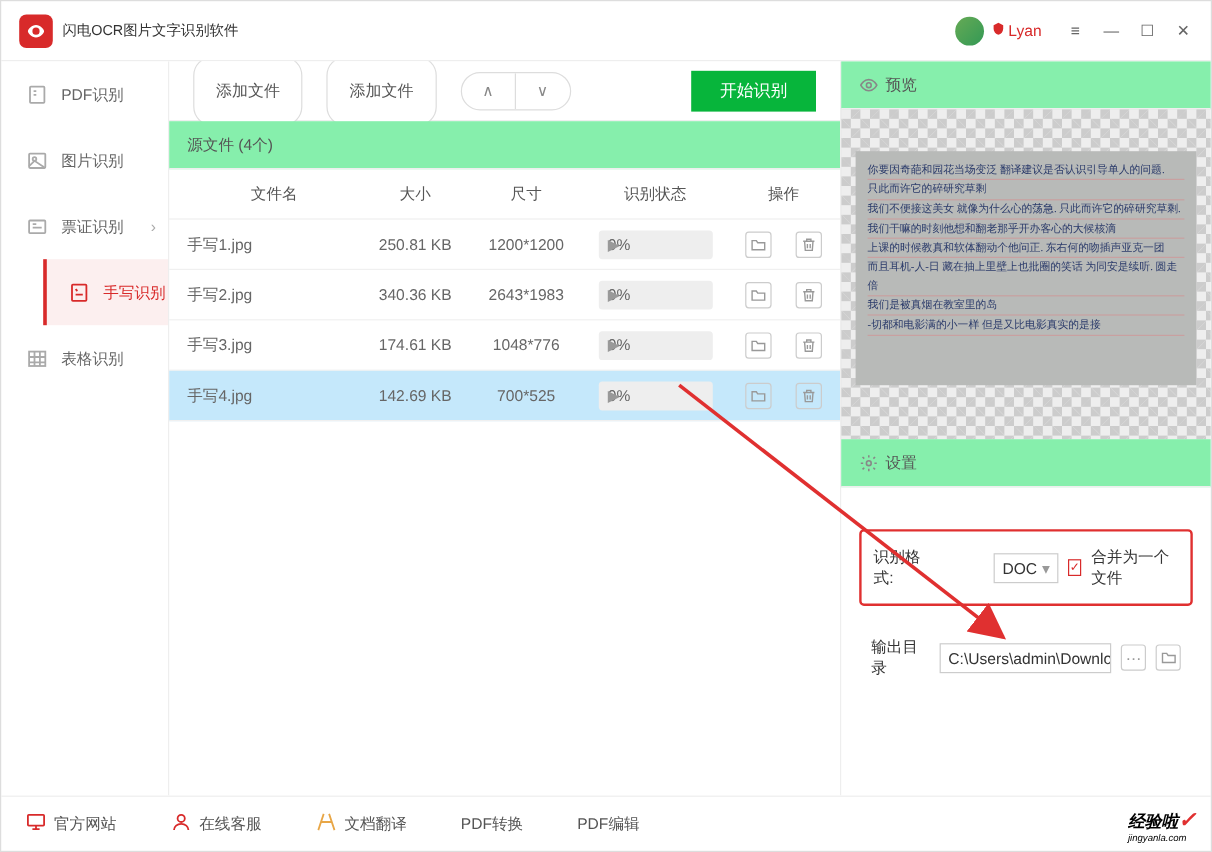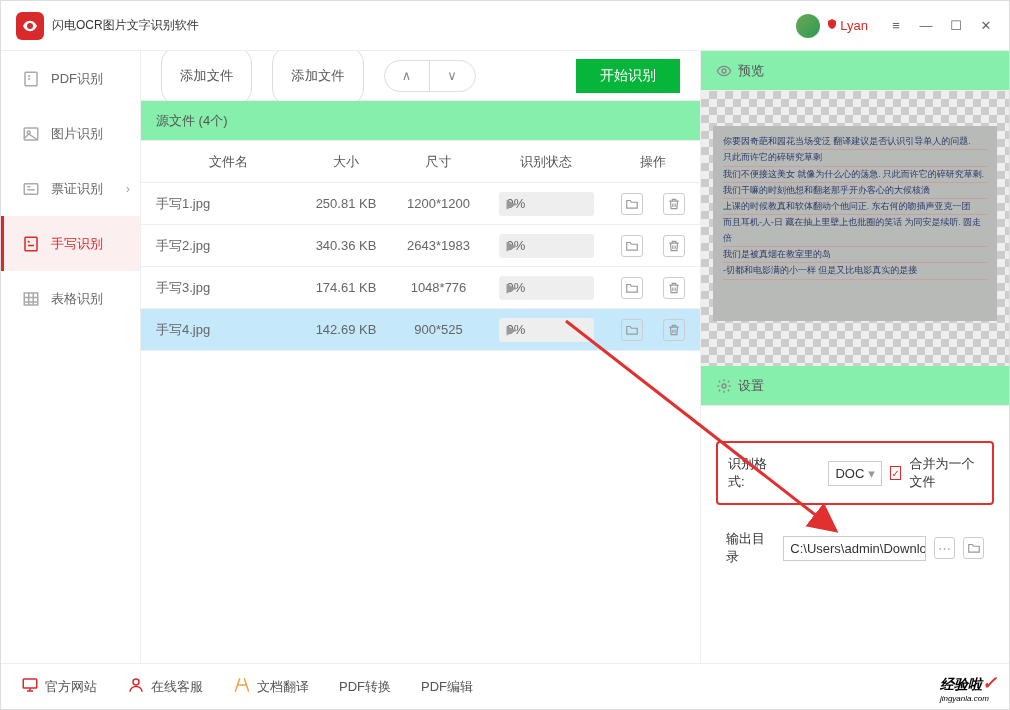--- a/index.html
+++ b/index.html
@@ -9,21 +9,21 @@
 .app-icon { width: 28px; height: 28px; background: #d82a2a; border-radius: 6px; display: flex; align-items: center; justify-content: center; margin-right: 8px; }
 .app-icon svg { width: 18px; height: 18px; fill: #fff; }
 .app-title { font-size: 12px; flex: 1; }
 .user-avatar { width: 24px; height: 24px; border-radius: 50%; background: linear-gradient(135deg, #6a5, #395); margin-right: 6px; }
 .user-name { color: #d82a2a; display: flex; align-items: flex-start; gap: 2px; margin-right: 20px; }
 .win-controls { display: flex; gap: 14px; }
 .win-btn { width: 16px; height: 16px; cursor: pointer; display: flex; align-items: center; justify-content: center; color: #666; }
 .main { flex: 1; display: flex; overflow: hidden; }
 .sidebar { width: 140px; border-right: 1px solid #eee; }
 .side-item { height: 55px; display: flex; align-items: center; padding-left: 20px; gap: 10px; color: #666; cursor: pointer; position: relative; }
-.side-item.active { background: #fcefef; color: #d82a2a; }
+.side-item.active { background: #fcefef; color: #d82a2a; margin-left: 35px; }
 .side-item.active::before { content: ''; position: absolute; left: 0; top: 0; bottom: 0; width: 3px; background: #d82a2a; }
 .side-icon { width: 20px; height: 20px; display: flex; align-items: center; justify-content: center; }
 .content { flex: 1; display: flex; }
 .file-area { flex: 1; display: flex; flex-direction: column; border-right: 1px solid #eee; }
 .toolbar { height: 50px; display: flex; align-items: center; gap: 20px; padding-left: 20px; border-bottom: 1px solid #eee; }
 .pill-btn { border: 1px solid #ddd; background: #fff; border-radius: 16px; padding: 19px 18px; cursor: pointer; color: #555; }
 .nav-group { display: flex; border: 1px solid #ddd; border-radius: 16px; overflow: hidden; }
 .nav-btn { width: 45px; height: 30px; display: flex; align-items: center; justify-content: center; cursor: pointer; color: #888; }
 .nav-btn:first-child { border-right: 1px solid #ddd; }
 .start-btn { margin-left: auto; margin-right: 20px; background: #07b53b; color: #fff; border: none; padding: 8px 24px; cursor: pointer; font-size: 14px; }
@@ -43,21 +43,21 @@
 .right-panel { width: 308px; display: flex; flex-direction: column; }
 .preview-img { height: 275px; background-image: linear-gradient(45deg, #ccc 25%, transparent 25%), linear-gradient(-45deg, #ccc 25%, transparent 25%), linear-gradient(45deg, transparent 75%, #ccc 75%), linear-gradient(-45deg, transparent 75%, #ccc 75%); background-size: 16px 16px; background-position: 0 0, 0 8px, 8px -8px, -8px 0px; background-color: #eee; padding: 35px 12px 45px 12px; }
 .note-paper { width: 100%; height: 100%; background: #b8bab8; padding: 8px 10px; font-size: 9px; color: #2a3a6a; line-height: 1.7; font-family: cursive; overflow: hidden; }
 .note-paper div { border-bottom: 1px solid #c9a0a0; }
 .settings-area { padding: 15px; }
 .red-box { border: 2px solid #e03030; border-radius: 4px; padding: 12px 10px; display: flex; align-items: center; gap: 8px; margin-top: 20px; }
 .select { border: 1px solid #ccc; padding: 4px 6px; display: flex; align-items: flex-start; gap: 4px; cursor: pointer; margin-left: 48px; }
 .checkbox { width: 14px; height: 14px; border: 1px solid #d82a2a; display: flex; align-items: center; justify-content: center; color: #d82a2a; font-size: 10px; }
 .output-row { display: flex; align-items: center; gap: 8px; margin-top: 25px; padding: 0 10px; }
 .output-input { border: 1px solid #ccc; padding: 4px 6px; width: 150px; white-space: nowrap; overflow: hidden; }
-.footer { height: 46px; border-top: 1px solid #eee; display: flex; align-items: center; padding: 0 20px; gap: 30px; }
+.footer { height: 46px; border-top: 1px solid #eee; display: flex; align-items: center; padding: 0 20px; gap: 45px; }
 .foot-item { display: flex; align-items: center; gap: 6px; color: #555; cursor: pointer; }
 .foot-icon { color: #d82a2a; }
 .watermark { position: absolute; right: 12px; bottom: 6px; font-size: 14px; color: #000; font-weight: bold; font-style: italic; }
 .watermark .sub { font-size: 8px; font-weight: normal; display: block; }
 .arrow-annotation { position: absolute; pointer-events: none; }
 .th-center { text-align: center; flex:1; }
 </style>
 </head>
 <body>
 
@@ -223,21 +223,21 @@
       <div class="op-icon">
                   <svg width="14" height="14" viewBox="0 0 24 24" fill="none" stroke="#999" stroke-width="2">
                     <path d="M4 7h16M9 7V4h6v3M6 7l1 13h10l1-13M10 11v6M14 11v6"></path>
                   </svg>
                 </div>
     </div>
             </div>
             <div class="table-row selected">
     <div class="col-name">手写4.jpg</div>
     <div class="col-size">142.69 KB</div>
-    <div class="col-dim">900*525</div>
+    <div class="col-dim">700*525</div>
     <div class="col-status">
                 <div class="progress">
                   <span>0%</span>
                   <span class="play">▶</span>
                 </div>
               </div>
     <div class="col-ops">
       <div class="op-icon">
                   <svg width="14" height="14" viewBox="0 0 24 24" fill="none" stroke="#999" stroke-width="2">
                     <path d="M3 6h6l2 3h10v10H3z"></path>

